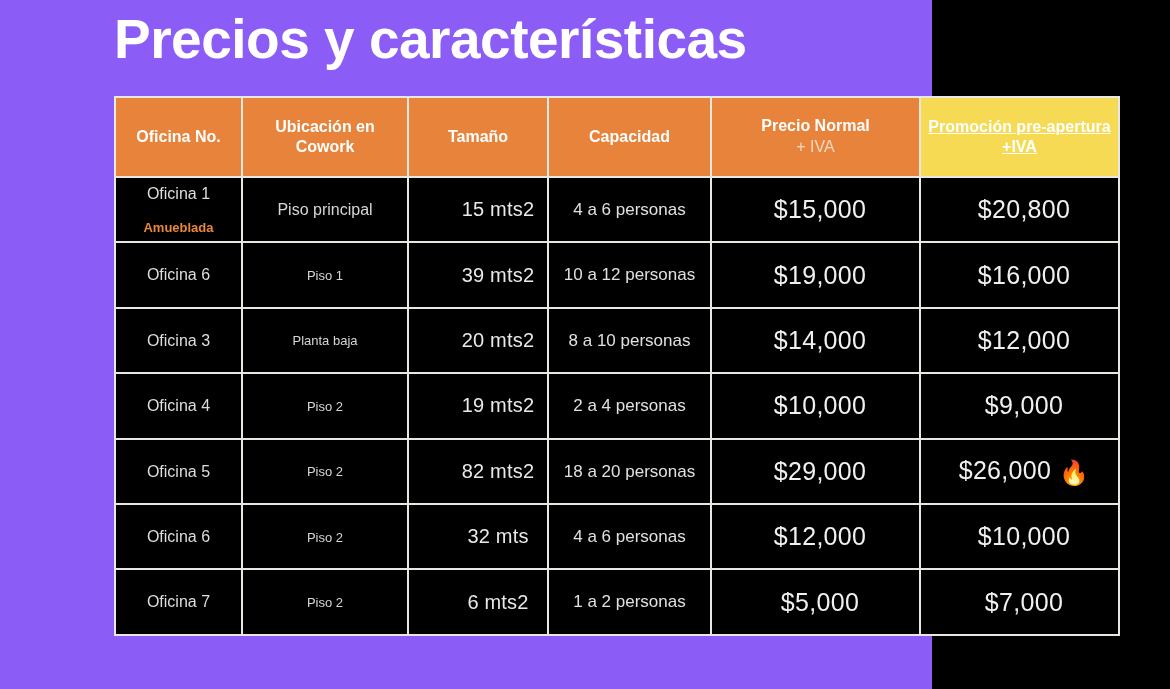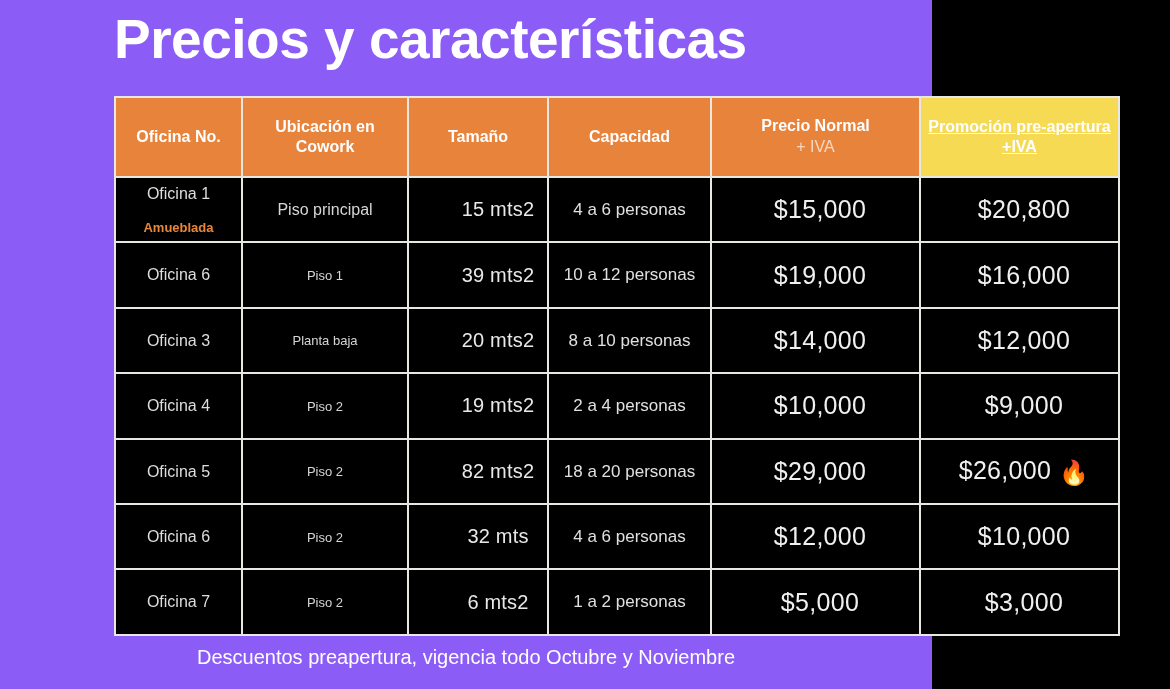--- a/index.html
+++ b/index.html
@@ -240,21 +240,20 @@
             <td><span class="cap">4 a 6 personas</span></td>
             <td><span class="price">$12,000</span></td>
             <td><span class="price"><span>$10,000</span></span></td>
           </tr>
           <tr>
             <td><span class="office-name">Oficina 7</span></td>
             <td><span class="loc">Piso 2</span></td>
             <td><span class="size">6 mts2</span></td>
             <td><span class="cap">1 a 2 personas</span></td>
             <td><span class="price">$5,000</span></td>
-            <td><span class="price"><span>$3,000</span></span></td>
+            <td><span class="price"><span>$7,000</span></span></td>
           </tr>
         </tbody>
     </table>
   </div>
 
-  <div class="footer-note">Descuentos preapertura, vigencia todo Octubre y Noviembre</div>
 
 </div>
 
 </body></html>

